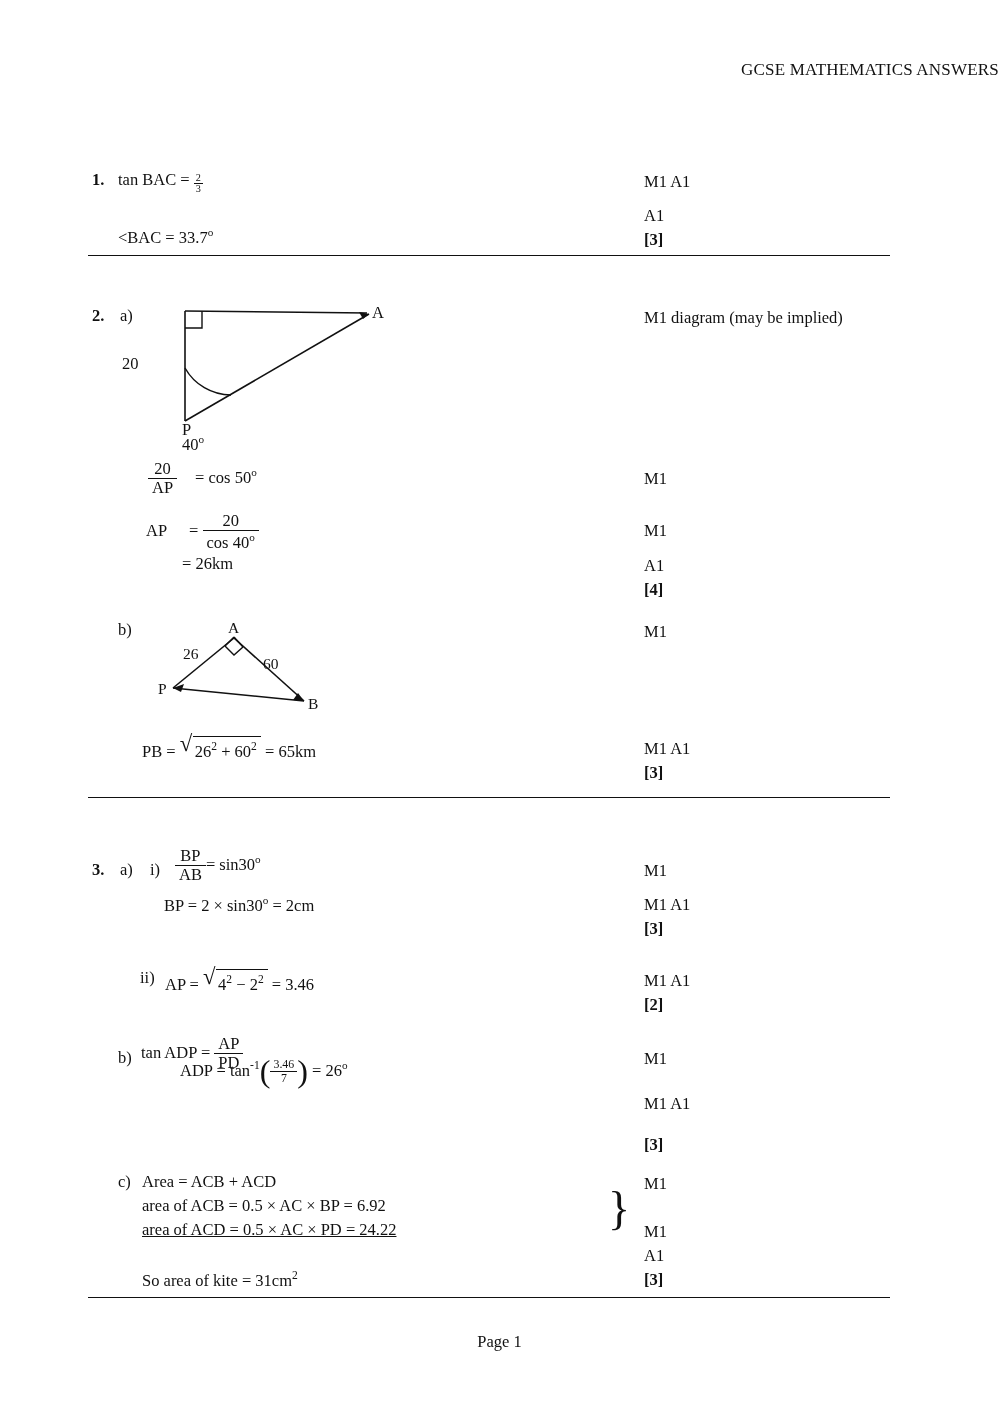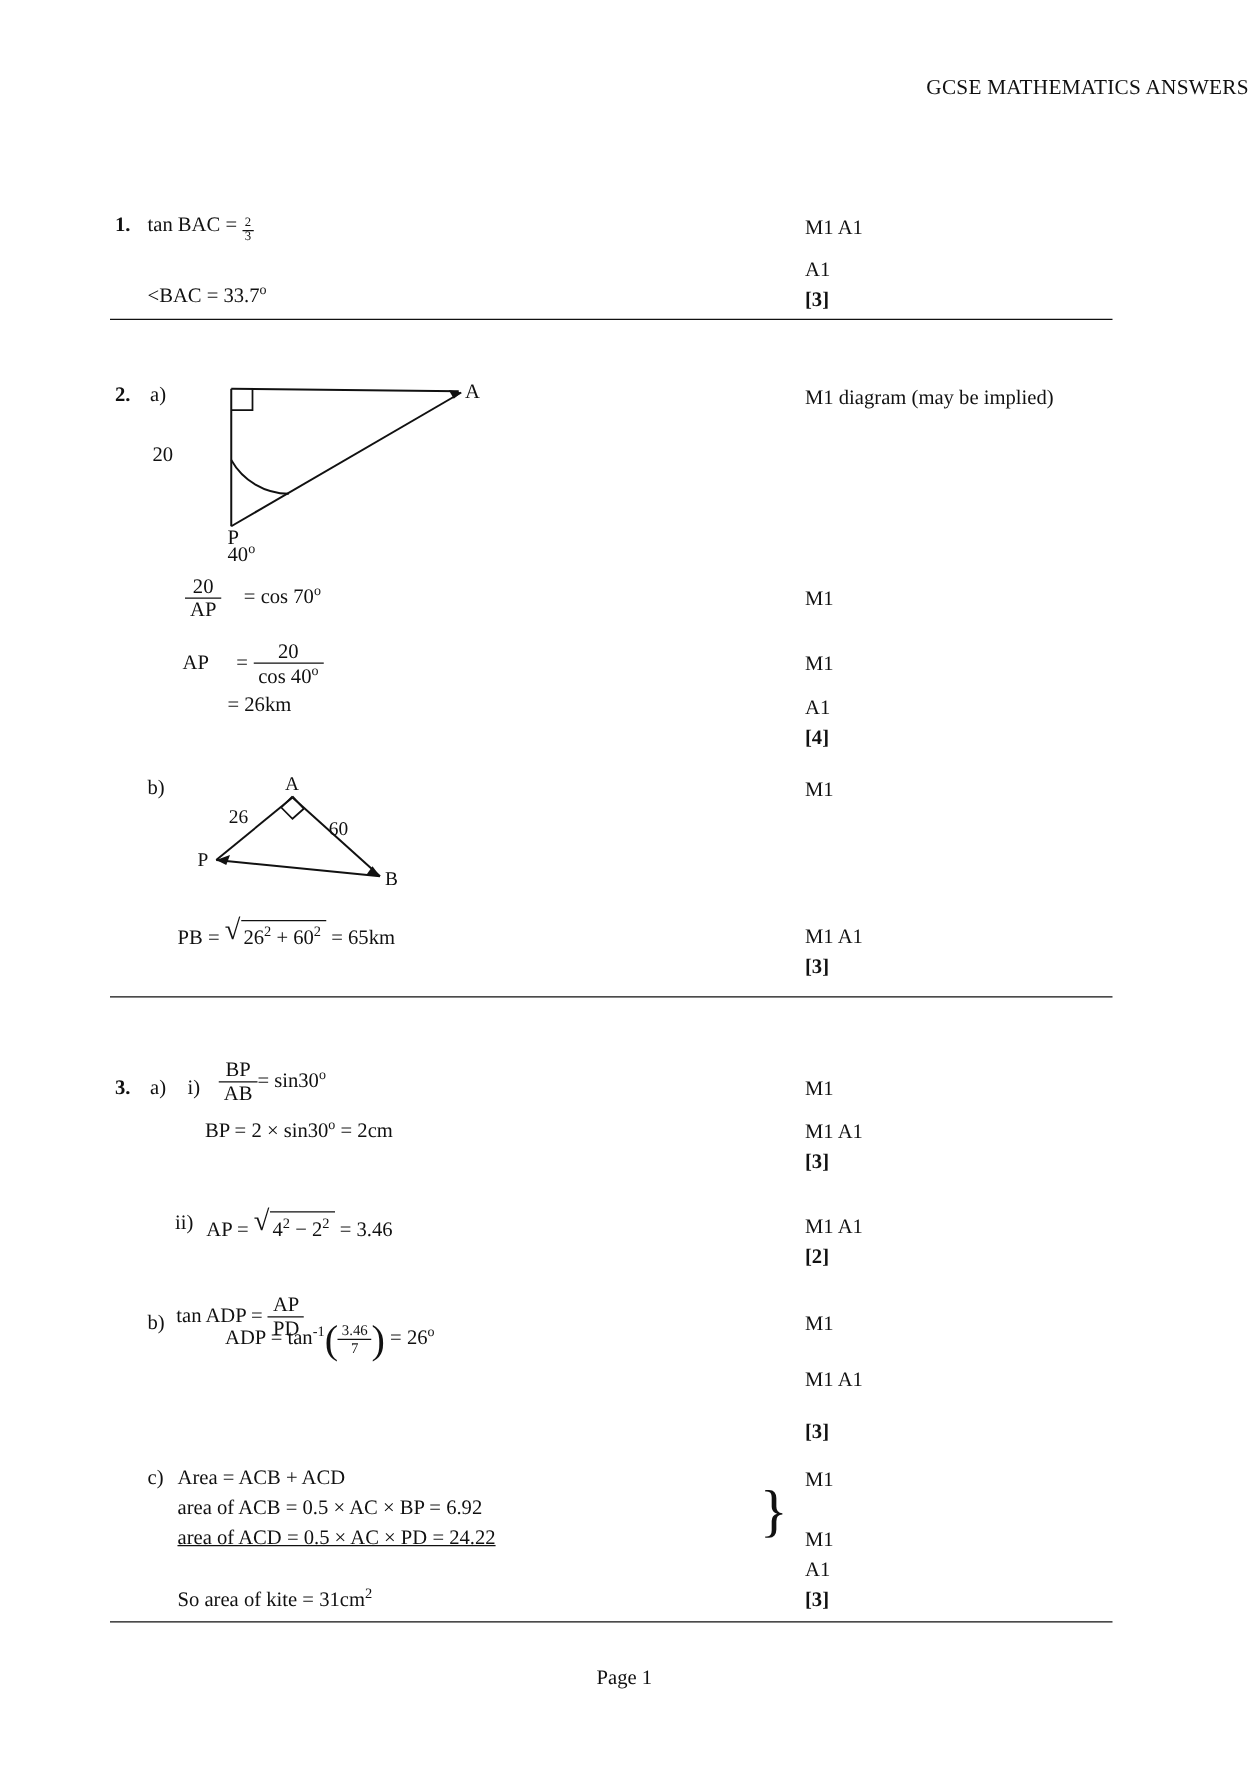--- a/index.html
+++ b/index.html
@@ -196,21 +196,21 @@
 
       <path d="M25,70 A 53 53 0 0 0 71,97" fill="none" stroke="#111" stroke-width="1.5"></path>
     </svg>
     <div class="txt" style="left:-38px; top:56px;">20</div>
     <div class="txt" style="left:22px; top:90px;margin-top:44px;"><span>40</span><sup class="deg">o</sup></div>
     <div class="txt" style="left:212px; top:5px;">A</div>
     <div class="txt" style="left:22px; top:122px;">P</div>
   </div>
 
   <div class="txt" style="left:148px; top:460px;">
-    <span class="bigfrac"><span class="num">20</span><span class="den">AP</span></span><span style="display:inline-block; width:18px;"></span><span>= cos 70</span><sup class="deg">o</sup>
+    <span class="bigfrac"><span class="num">20</span><span class="den">AP</span></span><span style="display:inline-block; width:18px;"></span><span>= cos 50</span><sup class="deg">o</sup>
   </div>
   <div class="marks" style="top:467px;">
     <span class="mk">M1</span>
   </div>
 
   <div class="txt" style="left:146px; top:512px;">
     <span>AP</span><span style="display:inline-block; width:22px;"></span><span>=</span>
     <span class="bigfrac"><span class="num">20</span><span class="den"><span>cos 40</span><sup class="deg">o</sup></span></span>
   </div>
   <div class="marks" style="top:519px;">

